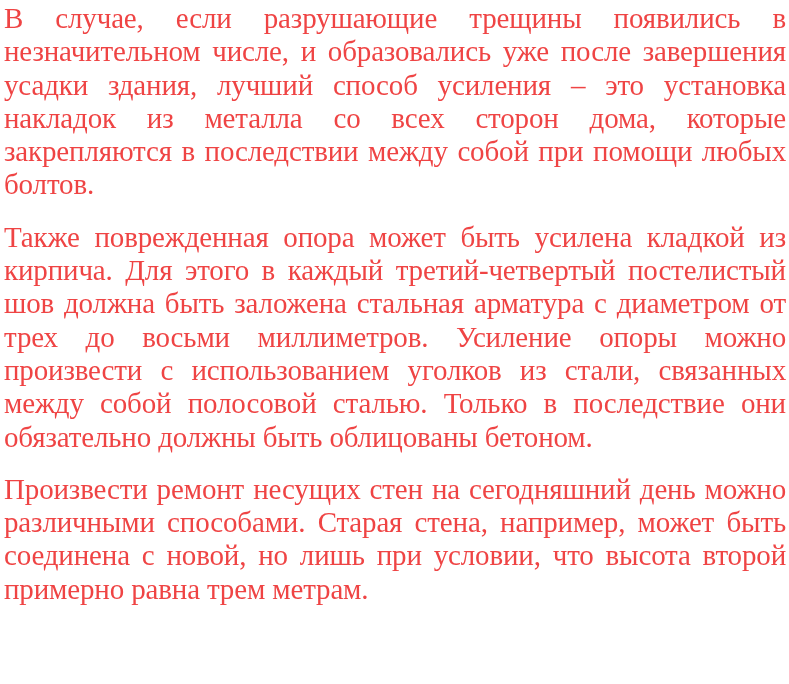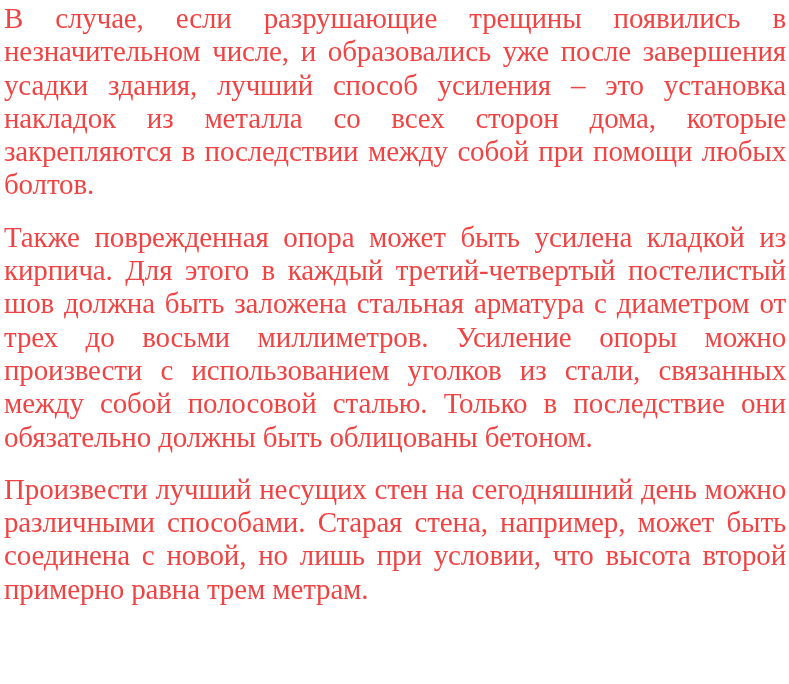--- a/index.html
+++ b/index.html
@@ -30,14 +30,14 @@
     .article p:first-child {
       margin-top: 2px;
     }
   </style>
 </head>
 <body>
 
 <div class="article">
   <p>В случае, если разрушающие трещины появились в незначительном числе, и образовались уже после завершения усадки здания, лучший способ усиления – это установка накладок из металла со всех сторон дома, которые закрепляются в последствии между собой при помощи любых болтов.</p>
   <p>Также поврежденная опора может быть усилена кладкой из кирпича. Для этого в каждый третий-четвертый постелистый шов должна быть заложена стальная арматура с диаметром от трех до восьми миллиметров. Усиление опоры можно произвести с использованием уголков из стали, связанных между собой полосовой сталью. Только в последствие они обязательно должны быть облицованы бетоном.</p>
-  <p>Произвести лучший несущих стен на сегодняшний день можно различными способами. Старая стена, например, может быть соединена с новой, но лишь при условии, что высота второй примерно равна трем метрам.</p>
+  <p>Произвести ремонт несущих стен на сегодняшний день можно различными способами. Старая стена, например, может быть соединена с новой, но лишь при условии, что высота второй примерно равна трем метрам.</p>
 </div>
 
 </body></html>

